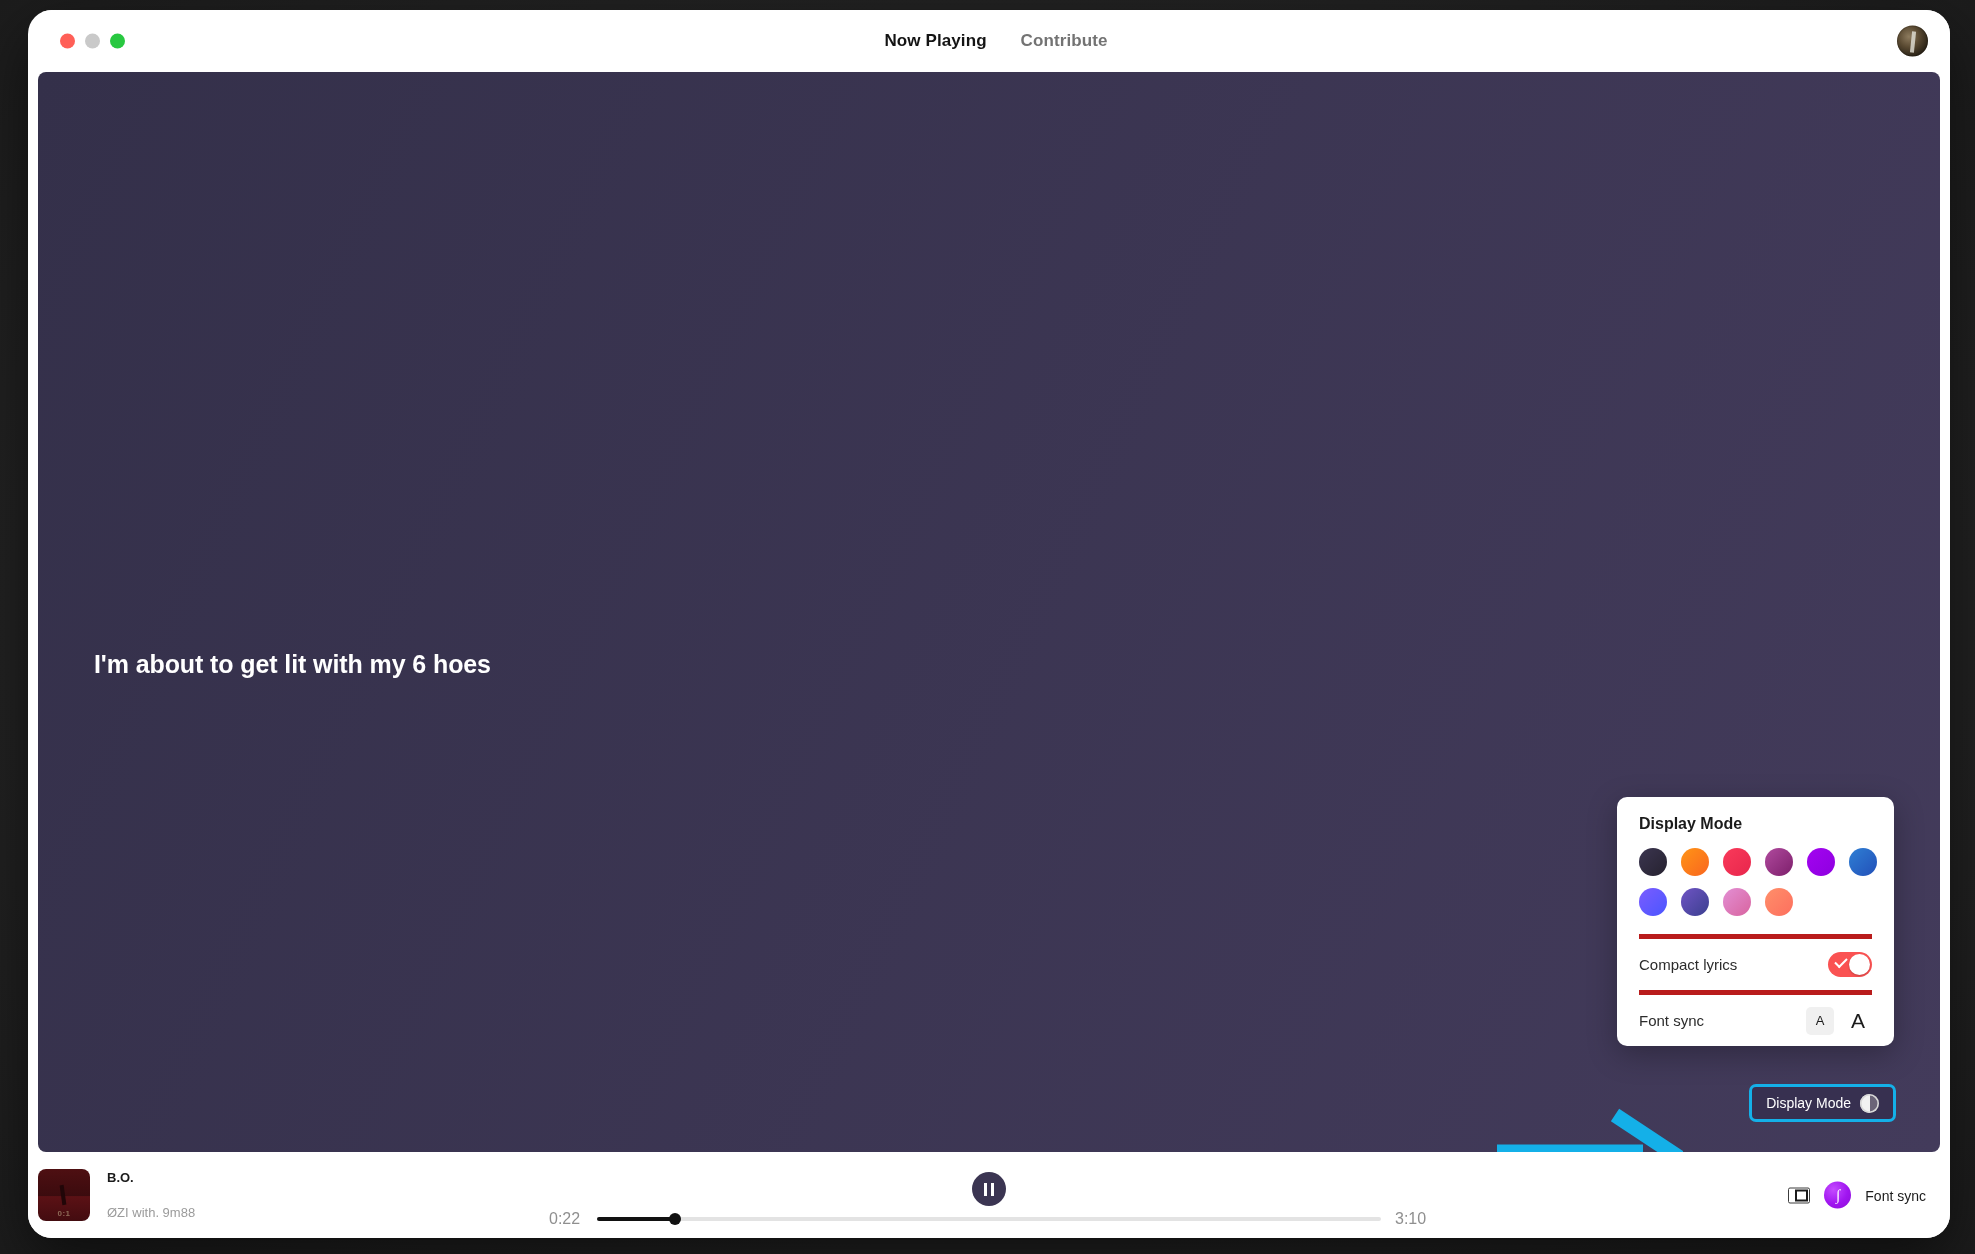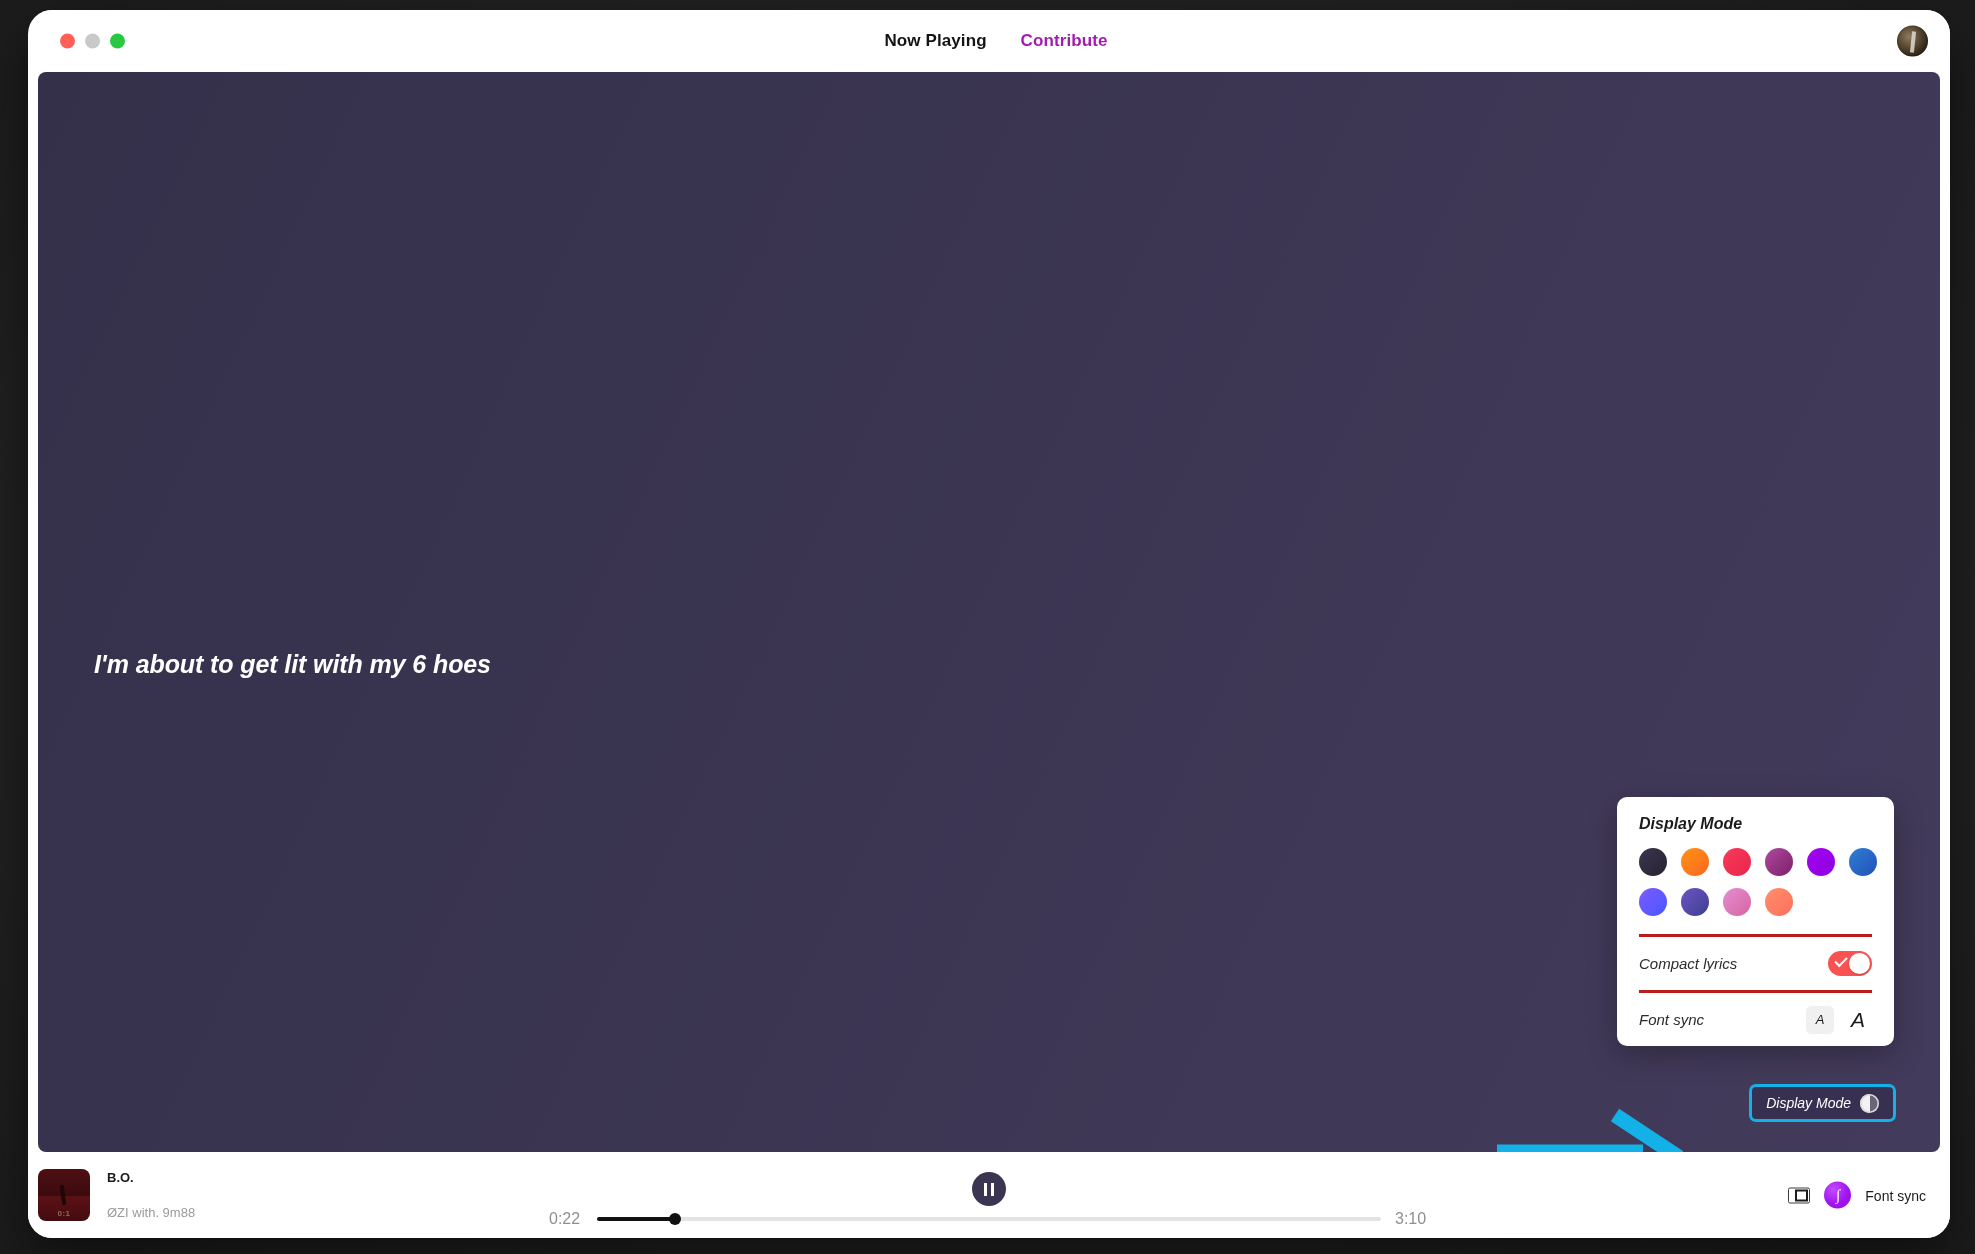--- a/index.html
+++ b/index.html
@@ -47,21 +47,21 @@
     transform:translate(-50%,-50%);
     display:flex; gap:34px; align-items:baseline;
   }
   .nav-item{
     font-size:17px;
     letter-spacing:.1px;
     cursor:pointer;
     white-space:nowrap;
   }
   .nav-item.active{ color:#141414; font-weight:700; }
-  .nav-item.inactive{ color:#a21caf; font-weight:700; }
+  .nav-item.inactive{ color:#737373; font-weight:700; }
 
   .avatar{
     position:absolute; right:22px; top:50%;
     transform:translateY(-50%);
     width:31px;height:31px;border-radius:50%;
     background:
       radial-gradient(circle at 38% 36%, #8d7b5e 0%, #5a4a32 38%, #2e2619 70%, #191309 100%);
     box-shadow:inset 0 0 0 1px rgba(0,0,0,.15);
     overflow:hidden;
   }
@@ -73,21 +73,20 @@
   }
 
   
   #stage{
     position:relative;
     margin:0 10px;
     flex:1 1 auto;
     border-radius:8px;
     background:linear-gradient(115deg,#34304a 0%,#3a3552 45%,#433b5b 100%);
     overflow:hidden;
-    font-style:italic;
   }
   #lyric-line{
     position:absolute;
     left:56px; top:578px;
     color:#ffffff;
     font-size:25px;
     font-weight:700;
     letter-spacing:-.1px;
     white-space:nowrap;
   }
@@ -130,21 +129,21 @@
     gap:12px 14px;
     padding-bottom:18px;
   }
   .swatch{
     width:28px;height:28px;border-radius:50%;
     cursor:pointer;
   }
   .pop-row{
     display:flex; align-items:center; justify-content:space-between;
     height:56px;
-    border-top:3px solid #b91c1c;
+    border-top:5px solid #b91c1c;
   }
   .pop-row-label{ font-size:15px; color:#2c2c2c; }
   .toggle{
     width:44px;height:25px;border-radius:13px;
     background:#fa5252;
     position:relative; cursor:pointer;
     display:flex; align-items:center;
   }
   .toggle .check{
     position:absolute; left:7px; top:6px;

